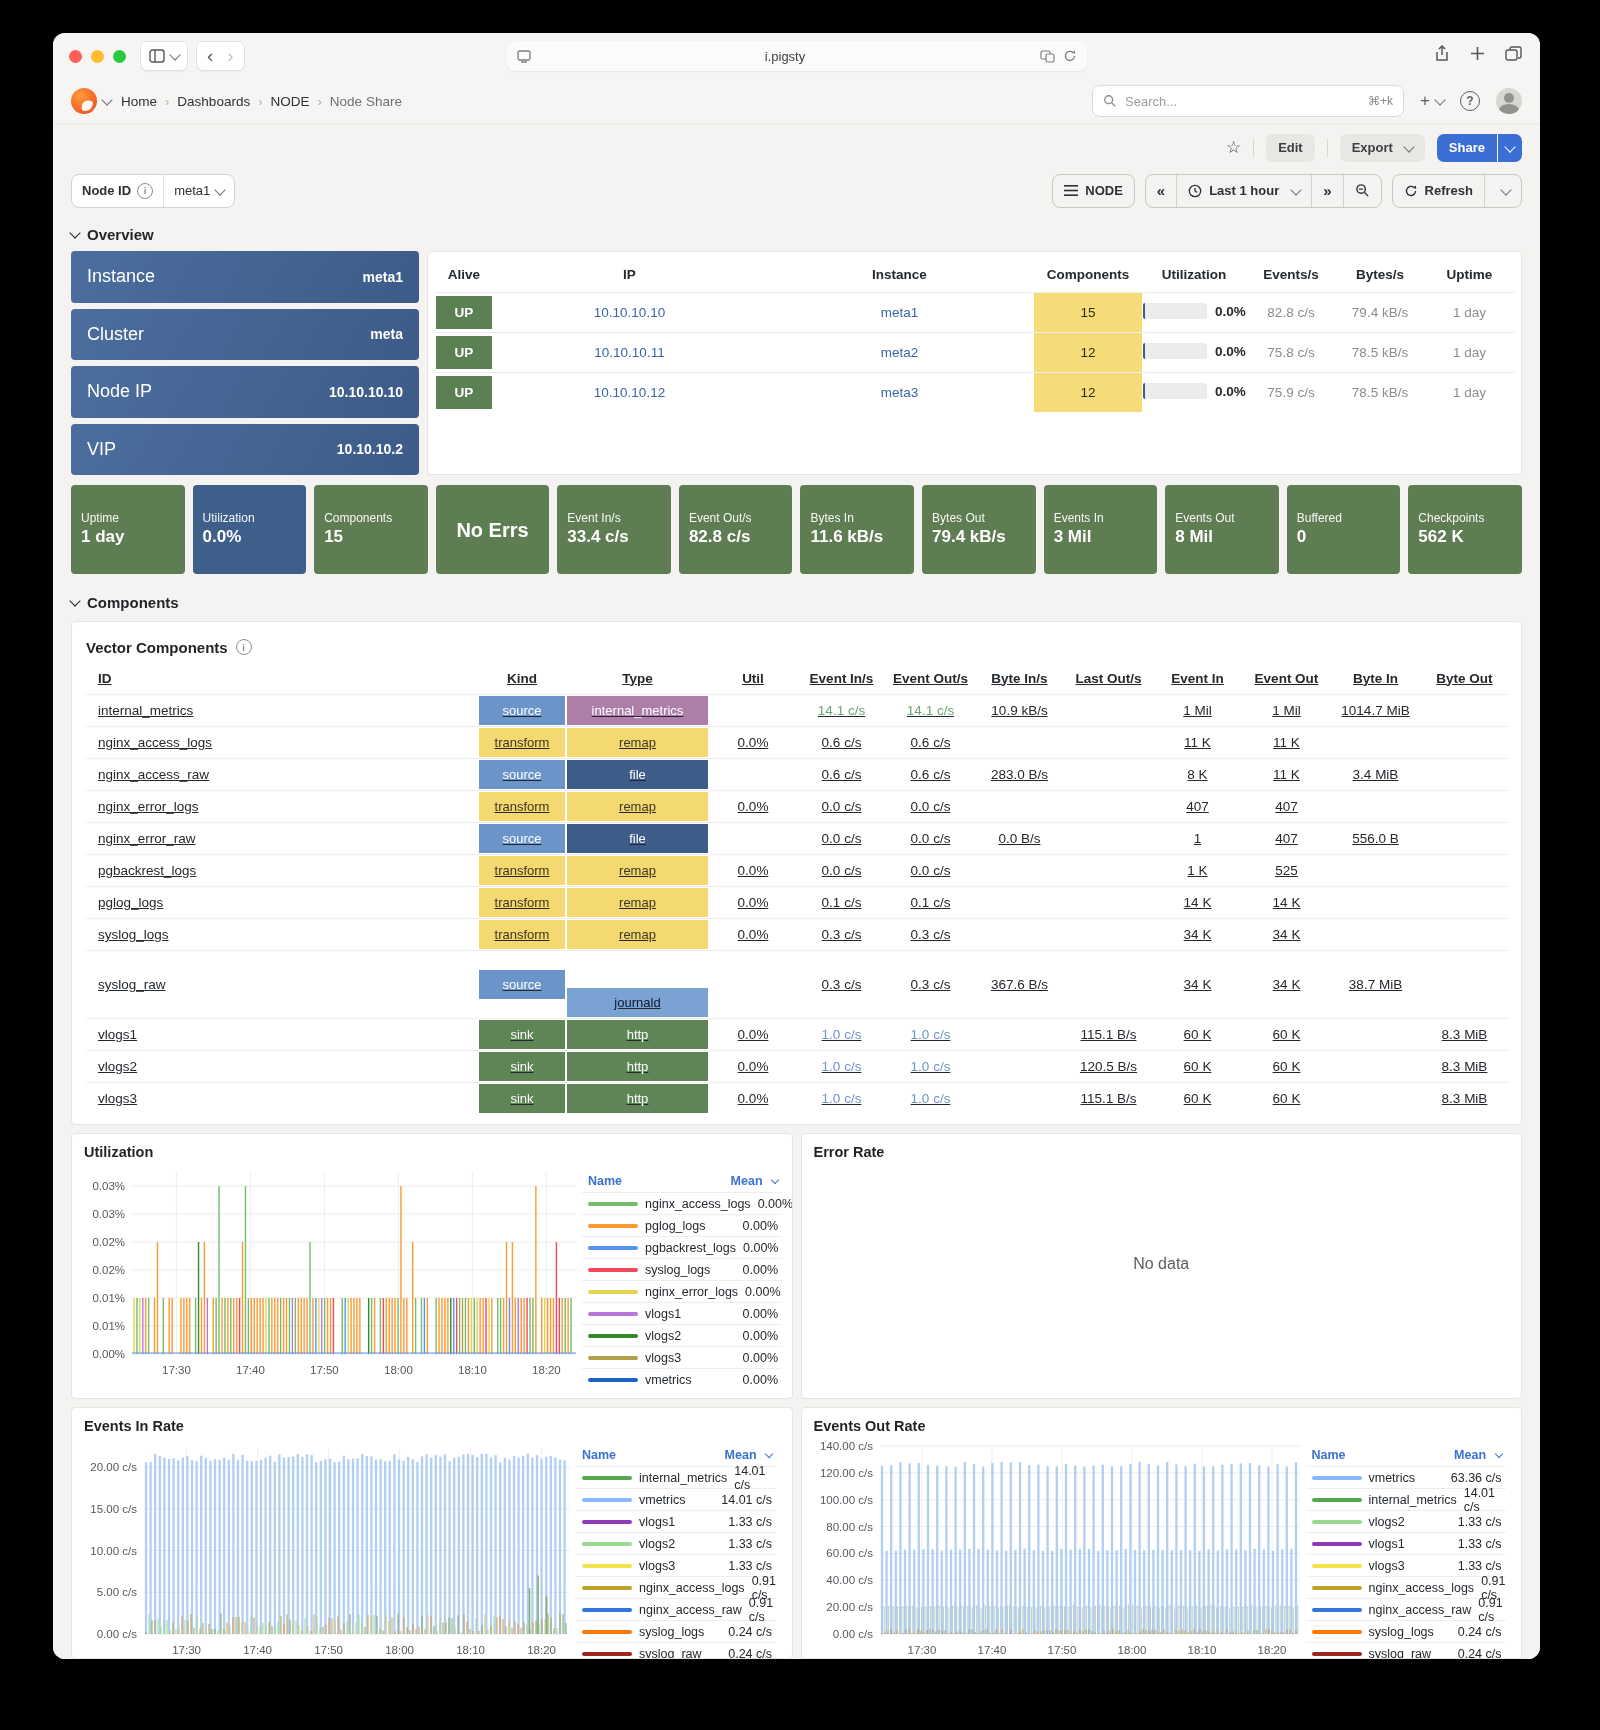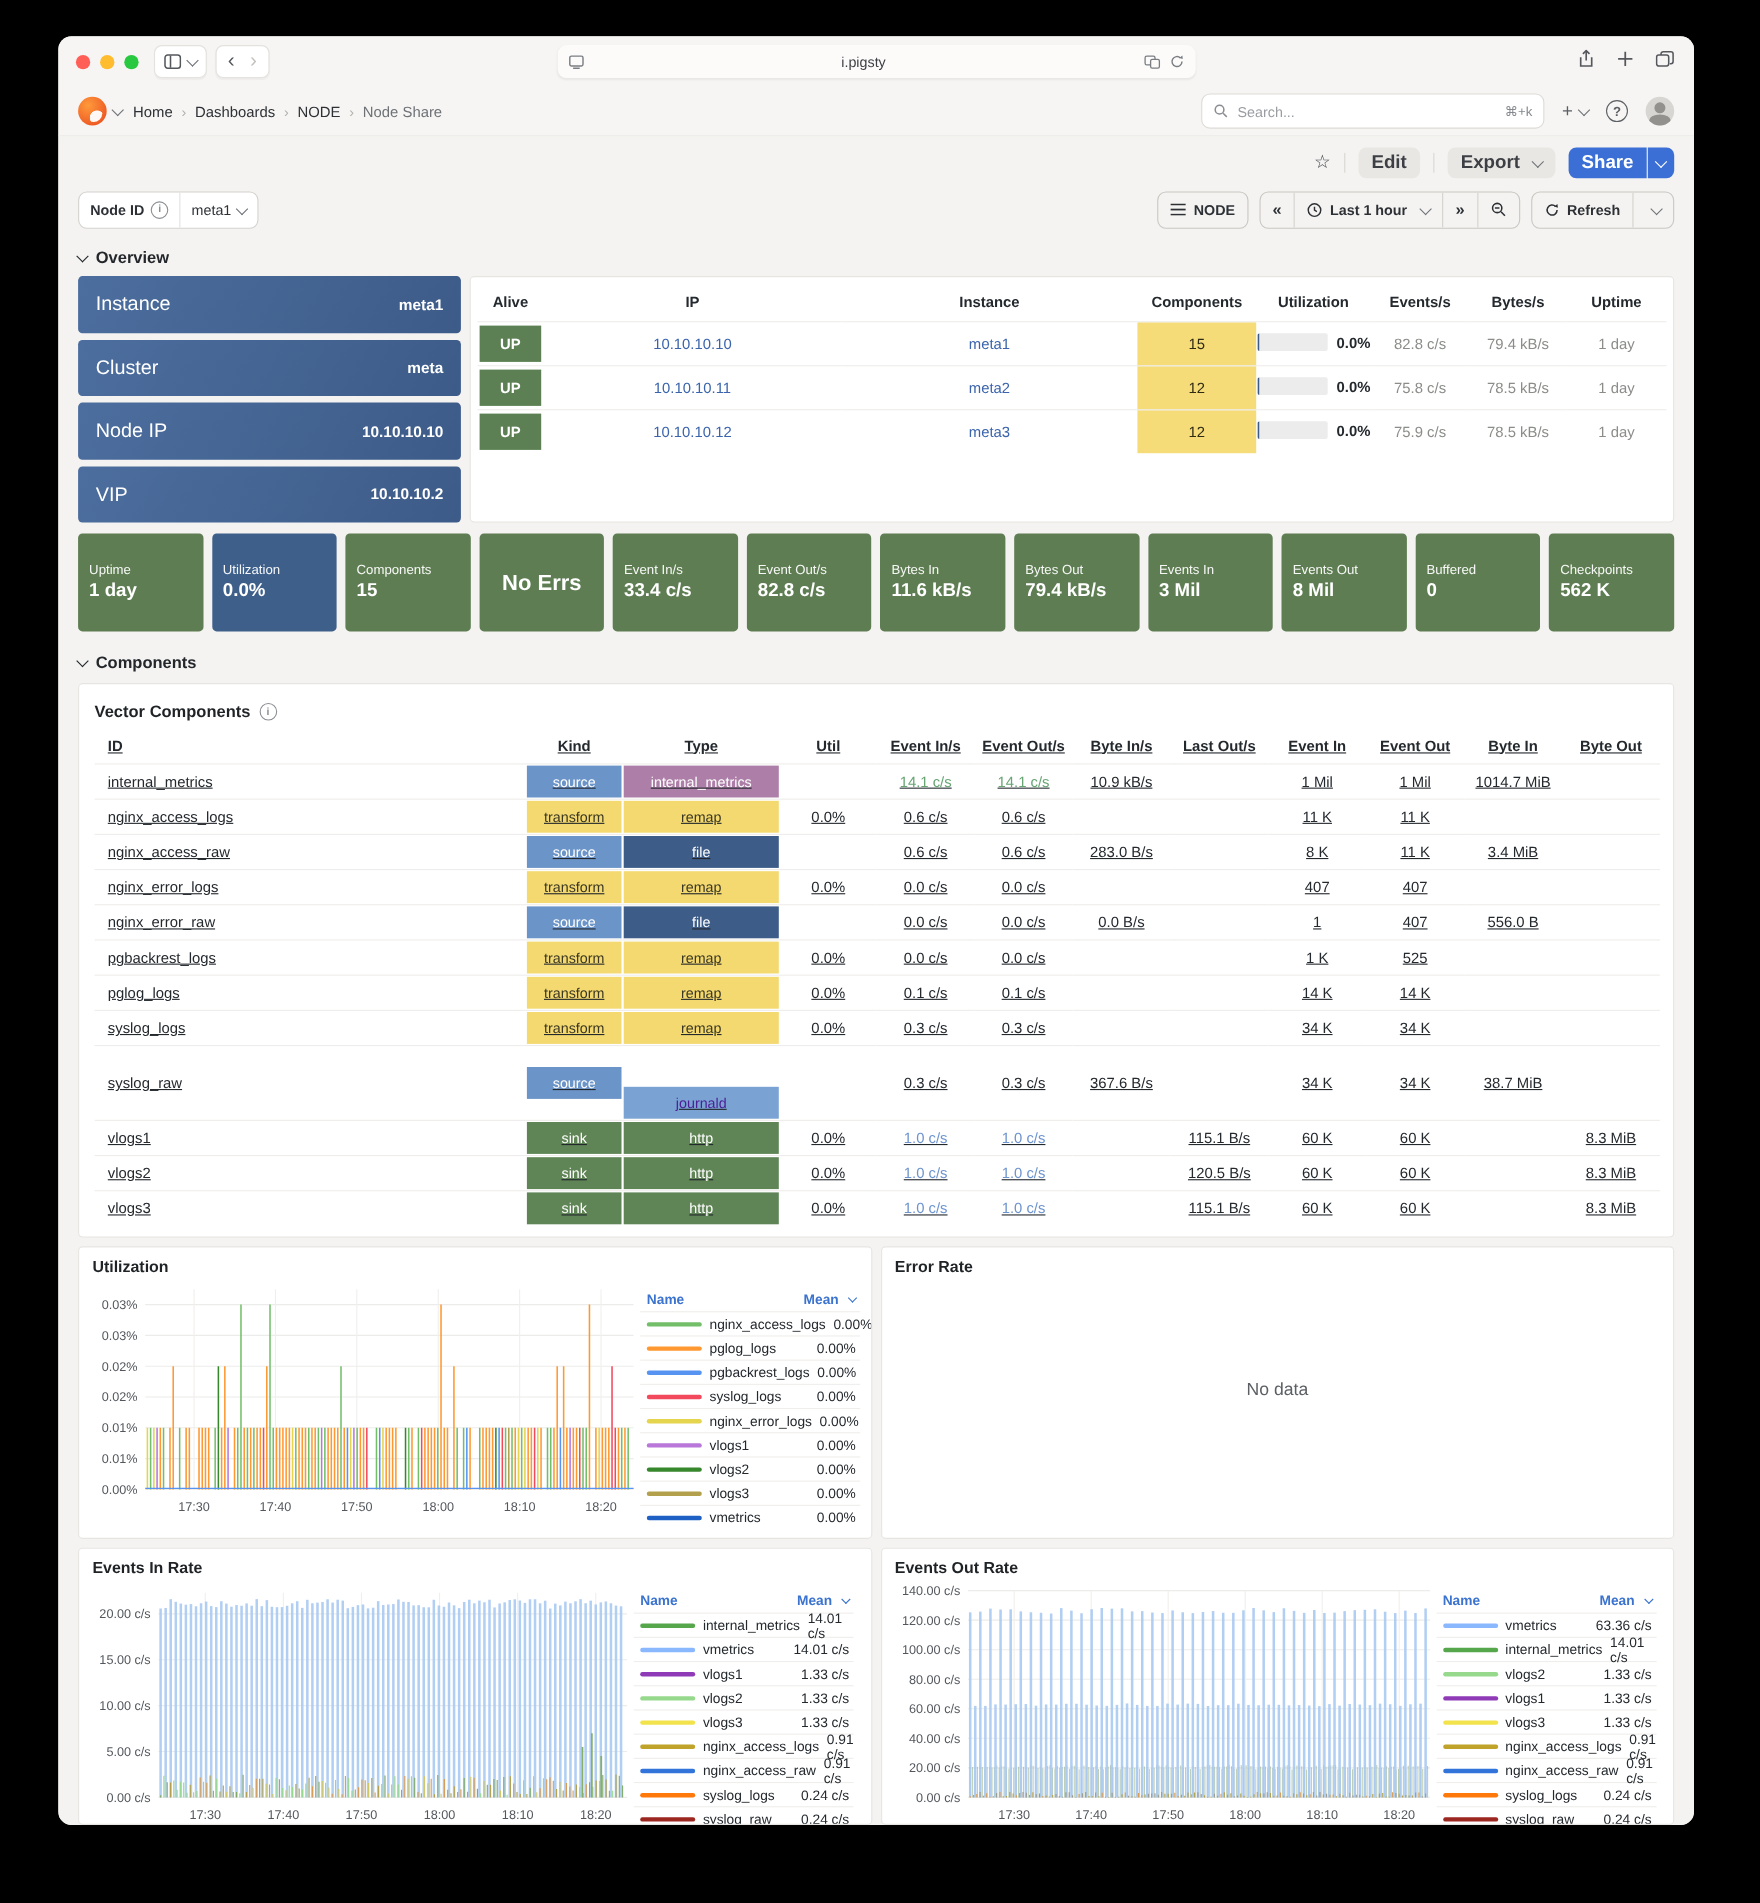--- a/index.html
+++ b/index.html
@@ -40,21 +40,21 @@
   .helpcirc{width:18px;height:18px;border:1.5px solid #5c6065;border-radius:50%;color:#5c6065;font-size:12px;
     display:flex;align-items:center;justify-content:center;font-weight:bold;}
   .avatar{width:26px;height:26px;border-radius:50%;background:#d8d6d2;position:relative;overflow:hidden;}
   .avatar:before{content:"";position:absolute;left:8px;top:5px;width:10px;height:10px;border-radius:50%;background:#93918d;}
   .avatar:after{content:"";position:absolute;left:3px;top:16px;width:20px;height:12px;border-radius:50% 50% 0 0;background:#93918d;}
   
   .dash{flex:1;background:#f4f3f1;padding:0 18px;display:flex;flex-direction:column;overflow:hidden;}
   .toolrow{height:36px;display:flex;align-items:center;justify-content:flex-end;gap:12px;padding-top:6px;color:#43474c;}
   .vdiv{width:1px;height:18px;background:#d8d6d2;}
   .btn{height:28px;border-radius:7px;background:#e9e7e4;display:flex;align-items:center;padding:0 12px;
-    font-size:17px;font-weight:bold;color:#3c3f44;gap:6px;cursor:pointer;}
+    font-size:13px;font-weight:bold;color:#3c3f44;gap:6px;cursor:pointer;}
   .btn.primary{background:#3b6fd6;color:#fff;border-radius:7px 0 0 7px;}
   .btn.primary-caret{background:#3b6fd6;color:#fff;border-radius:0 7px 7px 0;padding:0 8px;margin-left:1px;height:28px;display:flex;align-items:center;}
   .btn.primary-caret .chev{border-color:#fff;margin:0 0 2px;}
   .star{font-size:17px;color:#43474c;}
   .controls{height:40px;display:flex;align-items:center;margin-top:6px;}
   .varpill{display:flex;border:1px solid #d4d2ce;border-radius:8px;background:#fff;height:32px;overflow:hidden;font-size:13px;}
   .varpill .lab{display:flex;align-items:center;gap:6px;padding:0 10px;color:#2d3136;font-weight:bold;border-right:1px solid #e4e2df;}
   .varpill .val{display:flex;align-items:center;padding:0 10px;color:#2d3136;}
   .ctl-right{margin-left:auto;display:flex;align-items:center;gap:10px;}
   .pill{display:flex;align-items:center;border:1px solid #c9c7c3;border-radius:8px;background:#f4f3f1;height:32px;
@@ -610,21 +610,21 @@
               <td>34 K</td>
               <td></td>
               <td></td>
             </tr>
             <tr>
               <td class="idc">syslog_raw</td>
               <td>
                 <span class="badge" style="background: rgb(107, 148, 201); color: rgb(255, 255, 255);">source</span>
               </td>
               <td>
-                <span class="badge" style="background: rgb(122, 163, 212); color: #4c1d95; margin-top: 37px;">journald</span>
+                <span class="badge" style="background: rgb(122, 163, 212); color: #0f172a; margin-top: 37px;">journald</span>
               </td>
               <td></td>
               <td>0.3 c/s</td>
               <td>0.3 c/s</td>
               <td>367.6 B/s</td>
               <td></td>
               <td>34 K</td>
               <td>34 K</td>
               <td>38.7 MiB</td>
               <td></td>

